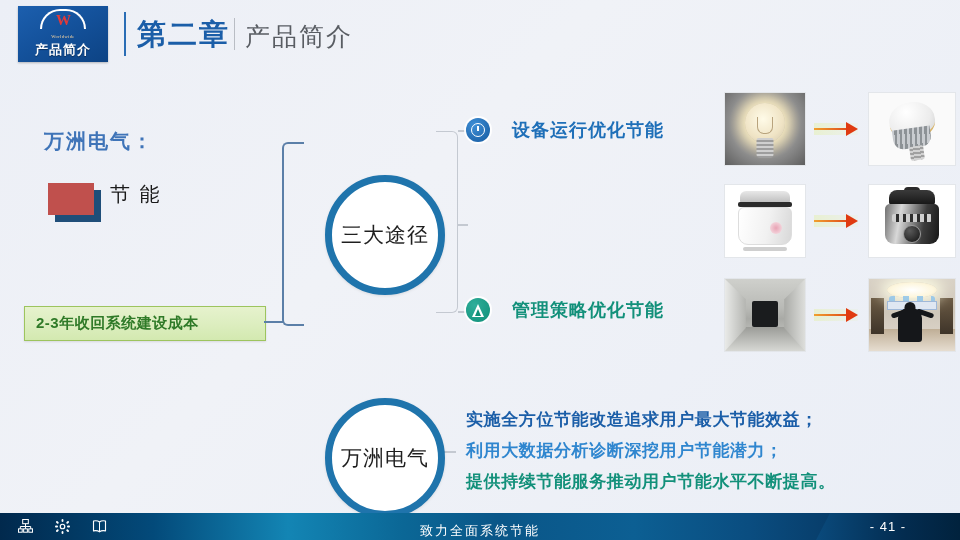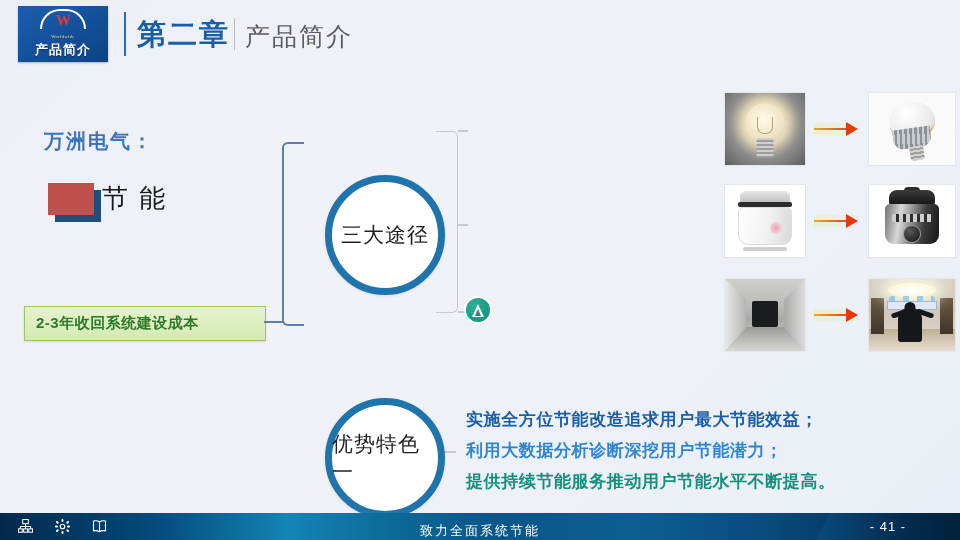--- a/index.html
+++ b/index.html
@@ -50,21 +50,21 @@
     position:relative;z-index:2;text-shadow:0 1px 1px rgba(0,0,0,.25);}
 
   
   .feat-title{position:absolute;left:44px;top:128px;font-size:20px;font-weight:bold;
     color:#3f74b8;letter-spacing:2px;}
   .red-sq{position:absolute;left:48px;top:183px;width:46px;height:32px;}
   .red-sq .shadow{position:absolute;left:7px;top:7px;width:46px;height:32px;
     background:#1f4e79;}
   .red-sq .front{position:absolute;left:0;top:0;width:46px;height:32px;
     background:#c0504d;}
-  .jieneng{position:absolute;left:102px;top:181px;font-size:26px;color:#1a1a1a;
+  .jieneng{position:absolute;left:110px;top:181px;font-size:20px;color:#1a1a1a;
     letter-spacing:2px;}
 
   .green-box{position:absolute;left:24px;top:306px;width:240px;height:33px;
     background:linear-gradient(180deg,#e6f2cd 0%,#ddeec0 50%,#d3e9b0 100%);
     border:1px solid #9dc45e;display:flex;align-items:center;
     box-shadow:0 1px 2px rgba(0,0,0,.10);}
   .green-box span{margin-left:11px;font-size:15px;font-weight:bold;color:#2f7a28;
     letter-spacing:.5px;text-align:right;}
 
   
@@ -288,25 +288,30 @@
   <div class="bright-stub"></div>
   <div class="conn" style="left:458px;top:130px;width:10px;"></div>
   <div class="conn" style="left:458px;top:224px;width:10px;"></div>
   <div class="conn" style="left:458px;top:311px;width:10px;"></div>
   <div class="conn2"></div>
 
   <div class="circ" id="circ-paths">
     <span>三大途径</span>
   </div>
   <div class="circ" id="circ-measures">
-    <span>优势特色一</span>
-  </div>
-
+    <span>万洲电气</span>
+  </div>
+
+  <div class="route" id="route-0">
+    <div class="ico ico-clock"></div>
+    <div class="lbl" style="color:#1e6fb8">设备运行优化节能</div>
+  </div>
   <div class="route" id="route-2">
     <div class="ico ico-tri"></div>
+    <div class="lbl" style="color:#12907a">管理策略优化节能</div>
   </div>
 
   <div class="picrow" id="picrow-0">
     <div class="pic">
       <div class="bulbA">
           <div class="glass"></div>
           <div class="fil"></div>
           <div class="base"></div>
         </div>
     </div>

